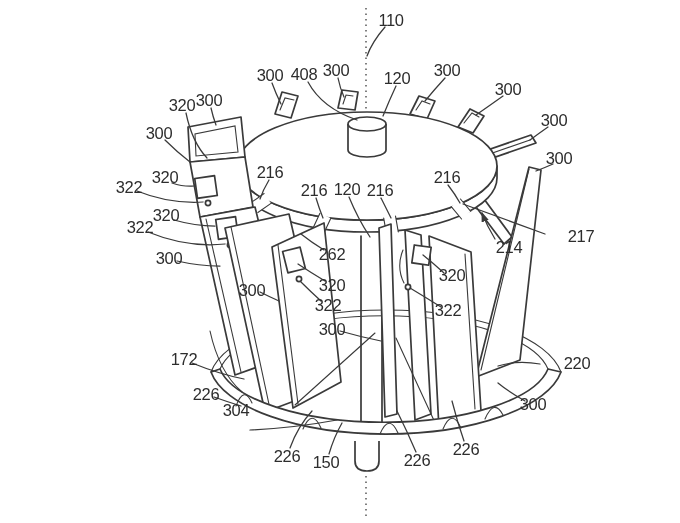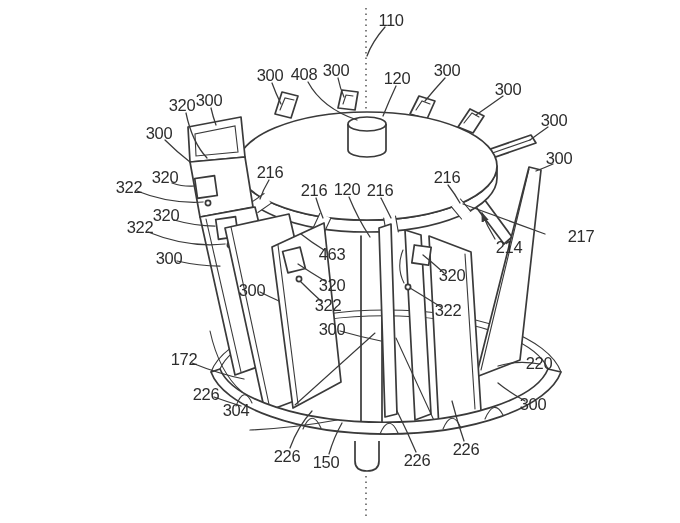--- a/index.html
+++ b/index.html
@@ -186,30 +186,30 @@
   <span class="ref" style="left:101px;top:227px">322</span>
   <span class="ref" style="left:127px;top:215px">320</span>
   <span class="ref" style="left:130px;top:258px">300</span>
   <span class="ref" style="left:231px;top:172px">216</span>
   <span class="ref" style="left:275px;top:190px">216</span>
   <span class="ref" style="left:308px;top:189px">120</span>
   <span class="ref" style="left:341px;top:190px">216</span>
   <span class="ref" style="left:408px;top:177px">216</span>
   <span class="ref" style="left:470px;top:247px">214</span>
   <span class="ref" style="left:542px;top:236px">217</span>
-  <span class="ref" style="left:293px;top:254px">463</span>
+  <span class="ref" style="left:293px;top:254px">262</span>
   <span class="ref" style="left:293px;top:285px">320</span>
   <span class="ref" style="left:289px;top:305px">322</span>
   <span class="ref" style="left:213px;top:290px">300</span>
   <span class="ref" style="left:293px;top:329px">300</span>
   <span class="ref" style="left:413px;top:275px">320</span>
   <span class="ref" style="left:409px;top:310px">322</span>
   <span class="ref" style="left:145px;top:359px">172</span>
   <span class="ref" style="left:167px;top:394px">226</span>
   <span class="ref" style="left:197px;top:410px">304</span>
   <span class="ref" style="left:248px;top:456px">226</span>
   <span class="ref" style="left:287px;top:462px">150</span>
   <span class="ref" style="left:378px;top:460px">226</span>
   <span class="ref" style="left:427px;top:449px">226</span>
-  <span class="ref" style="left:500px;top:363px">220</span>
+  <span class="ref" style="left:538px;top:363px">220</span>
   <span class="ref" style="left:494px;top:404px">300</span>
 
 </div>
 
 </body></html>

